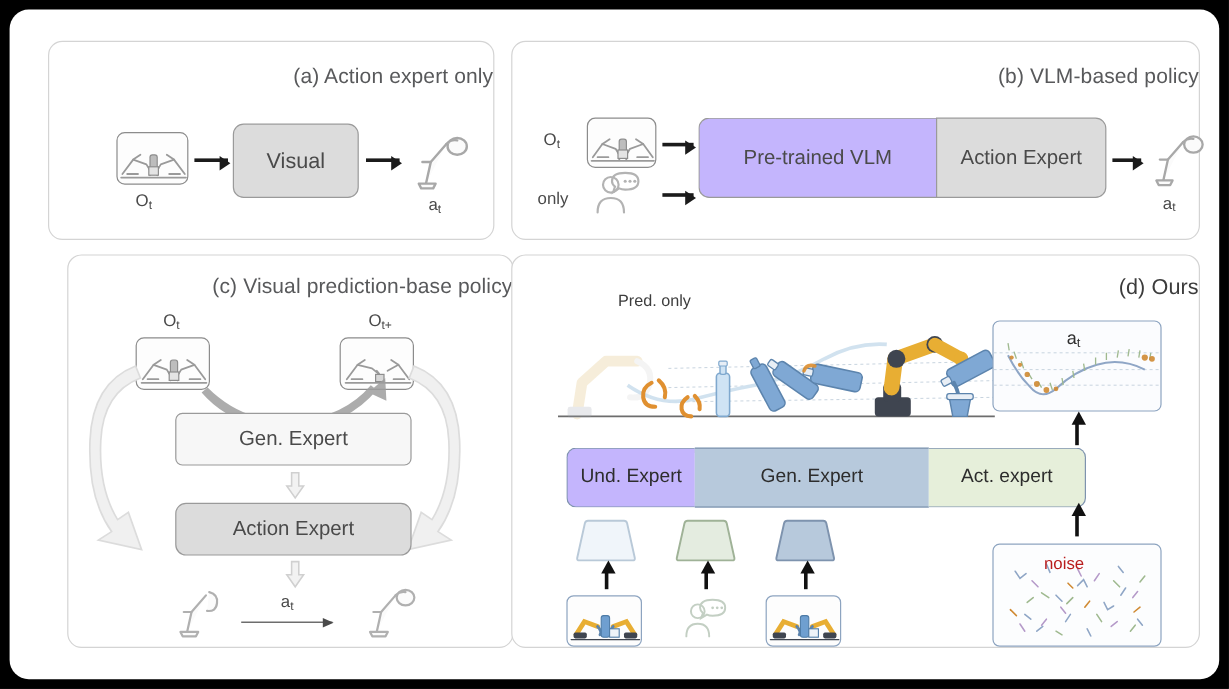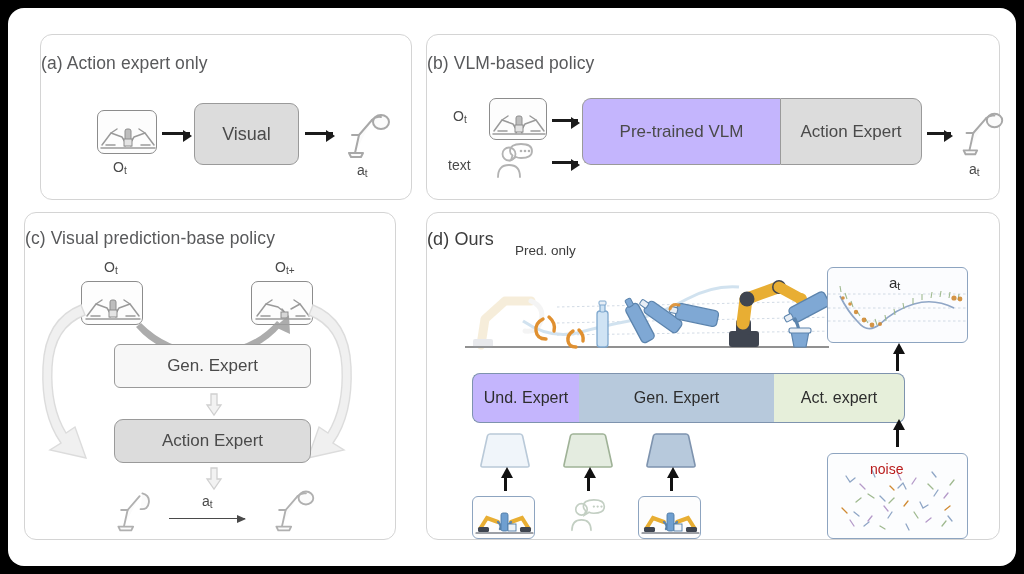--- a/index.html
+++ b/index.html
@@ -13,25 +13,25 @@
     position:absolute;left:8px;top:8px;width:1008px;height:558px;
     background:#ffffff;border-radius:16px;
   }
   .panel{
     position:absolute;background:#ffffff;
     border:1.4px solid #d4d4d4;border-radius:12px;
     box-sizing:border-box;
   }
   #panel-a{left:32px;  top:26px;  width:372px; height:166px;}
   #panel-b{left:418px; top:26px;  width:574px; height:166px;text-decoration:underline;}
-  #panel-c{left:16px;  top:204px; width:372px; height:328px;}
+  #panel-c{left:48px;  top:204px; width:372px; height:328px;}
   #panel-d{left:418px; top:204px; width:574px; height:328px;}
 
   .panel-title{
-    position:absolute;left:0;right:0;text-align:left;
+    position:absolute;left:0;right:0;text-align:right;
     color:#58595b;font-size:17.5px;letter-spacing:.1px;
     font-weight:400;white-space:nowrap;
   }
   #panel-a .panel-title,#panel-b .panel-title{top:18px;}
   #panel-c .panel-title{top:15px;}
   #panel-d .panel-title{top:16px;font-size:18px;color:#3c3c3c;}
 
   
   .box{
     position:absolute;box-sizing:border-box;
@@ -152,21 +152,21 @@
             <path d="M46 21 L40 17"></path>
           <path d="M33 28 q-3 3 -1 6"></path>
             <path d="M41 32 h9"></path>
           <path d="M3 35 h52"></path>
         </g>
         <rect x="26" y="17" width="6" height="14" rx="2" fill="#bdbdbd" stroke="#8e8e8e" stroke-width="1"></rect>
         <rect x="25" y="26" width="8" height="7" fill="#e4e4e4" stroke="#8e8e8e" stroke-width="1"></rect>
       </svg>
     </div>
 
-    <div class="lbl" style="left:21px;top:122px;font-size:14px;">text</div>
+    <div class="lbl" style="left:21px;top:122px;font-size:14px;">only</div>
     <div class="svg-abs" style="left:66px;top:106px;">
       <svg width="50" height="42" viewBox="0 0 50 42">
         <g stroke="#b3b3b3" stroke-width="1.8" fill="none" stroke-linecap="round">
           <circle cx="16" cy="13" r="6.5"></circle>
           <path d="M5 36 q0 -12 11 -12 q11 0 11 12"></path>
           <path d="M28 3 q11 0 11 7 q0 7 -11 7 q-3 0 -5 -1 l-5 3 l1.5 -4.5 q-2.5 -2 -2.5 -4.5 q0 -7 11 -7 z"></path>
         </g>
         <g fill="#b3b3b3">
             <circle cx="32" cy="10" r="1.3"></circle>
             <circle cx="36" cy="10" r="1.3"></circle>

